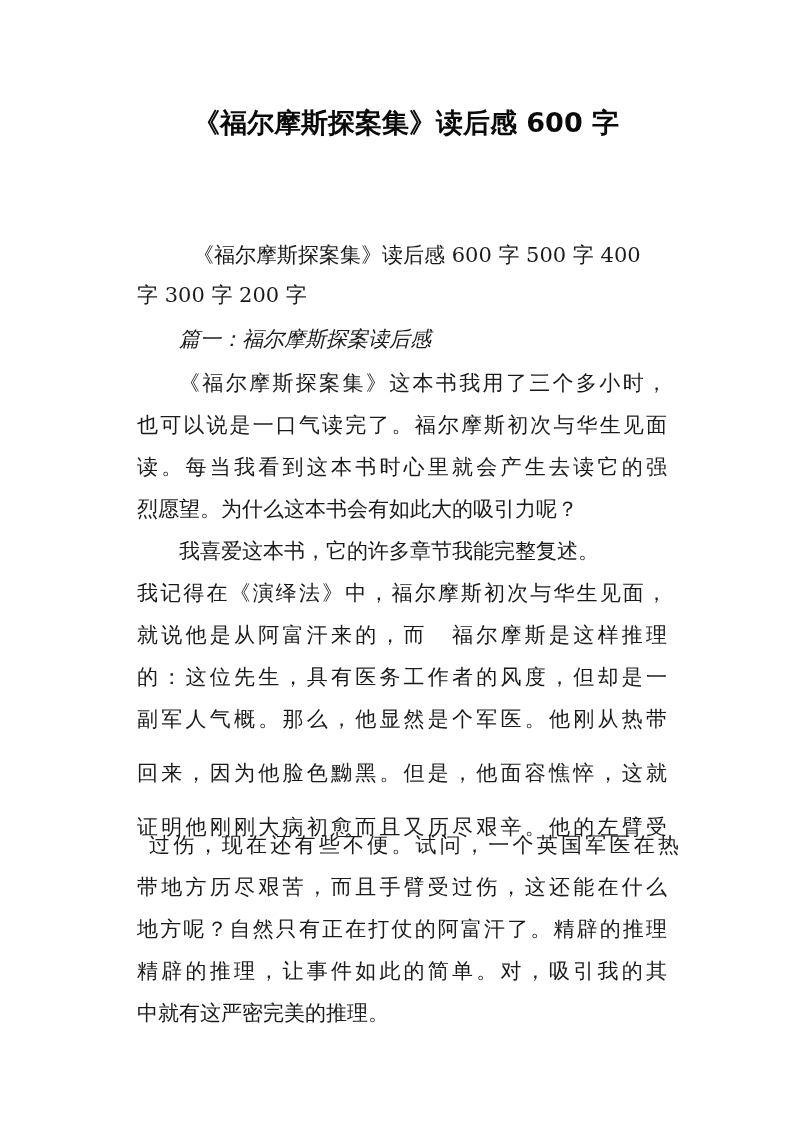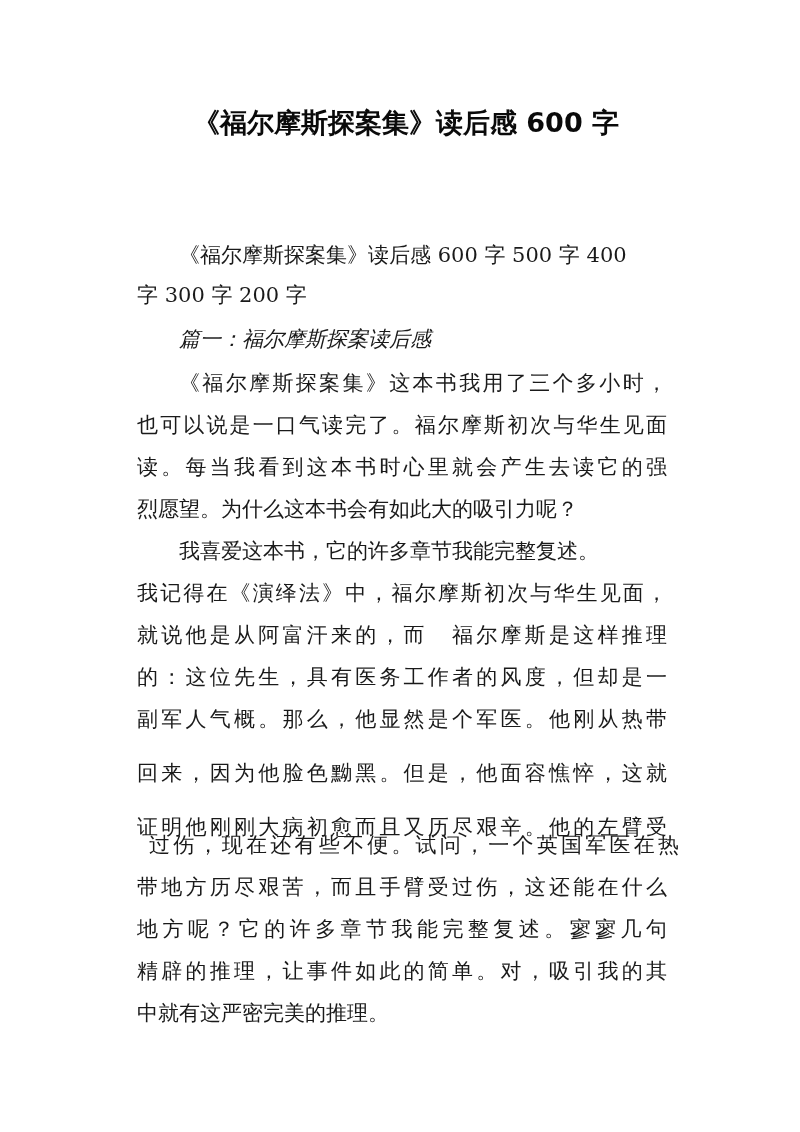--- a/index.html
+++ b/index.html
@@ -64,33 +64,33 @@
   </style>
 </head>
 <body>
 
 <div class="page">
   <h1 class="title" style="margin:0;">
     <span class="line">《福尔摩斯探案集》读后感 600 字</span>
   </h1>
 
   <div class="body" id="body">
-      <span class="ln" style="top: 0px; left: 42px; width: 488px;">《福尔摩斯探案集》读后感 600 字 500 字 400</span>
+      <span class="ln" style="top: 0px; left: 56px; width: 488px;">《福尔摩斯探案集》读后感 600 字 500 字 400</span>
       <span class="ln" style="top: 40px; left: 0px; width: 530px;">字 300 字 200 字</span>
       <span class="ln" style="top: 84px; left: 42px; width: 488px; font-style: italic;">篇一：福尔摩斯探案读后感</span>
       <span class="ln justify" style="top: 128px; left: 42px; width: 488px;">《福尔摩斯探案集》这本书我用了三个多小时，</span>
       <span class="ln justify" style="top: 170px; left: 0px; width: 530px;">也可以说是一口气读完了。福尔摩斯初次与华生见面</span>
       <span class="ln justify" style="top: 212px; left: 0px; width: 530px;">读。每当我看到这本书时心里就会产生去读它的强</span>
       <span class="ln" style="top: 254px; left: 0px; width: 530px;">烈愿望。为什么这本书会有如此大的吸引力呢？</span>
       <span class="ln" style="top: 296px; left: 42px; width: 488px;">我喜爱这本书，它的许多章节我能完整复述。</span>
       <span class="ln justify" style="top: 338px; left: 0px; width: 530px;">我记得在《演绎法》中，福尔摩斯初次与华生见面，</span>
       <span class="ln justify" style="top: 380px; left: 0px; width: 530px;">就说他是从阿富汗来的，而　福尔摩斯是这样推理</span>
       <span class="ln justify" style="top: 422px; left: 0px; width: 530px;">的：这位先生，具有医务工作者的风度，但却是一</span>
       <span class="ln justify" style="top: 464px; left: 0px; width: 530px;">副军人气概。那么，他显然是个军医。他刚从热带</span>
       <span class="ln justify" style="top: 518px; left: 0px; width: 530px;">回来，因为他脸色黝黑。但是，他面容憔悴，这就</span>
       <span class="ln justify" style="top: 572px; left: 0px; width: 530px;">证明他刚刚大病初愈而且又历尽艰辛。他的左臂受</span>
       <span class="ln justify" style="top: 590px; left: 12px; width: 530px;">过伤，现在还有些不便。试问，一个英国军医在热</span>
       <span class="ln justify" style="top: 632px; left: 0px; width: 530px;">带地方历尽艰苦，而且手臂受过伤，这还能在什么</span>
-      <span class="ln justify" style="top: 674px; left: 0px; width: 530px;">地方呢？它的许多章节我能完整复述。寥寥几句</span>
+      <span class="ln justify" style="top: 674px; left: 0px; width: 530px;">地方呢？自然只有正在打仗的阿富汗了。精辟的推理</span>
       <span class="ln justify" style="top: 716px; left: 0px; width: 530px;">精辟的推理，让事件如此的简单。对，吸引我的其</span>
       <span class="ln" style="top: 758px; left: 0px; width: 530px;">中就有这严密完美的推理。</span>
     </div>
 </div>
 
 </body></html>

